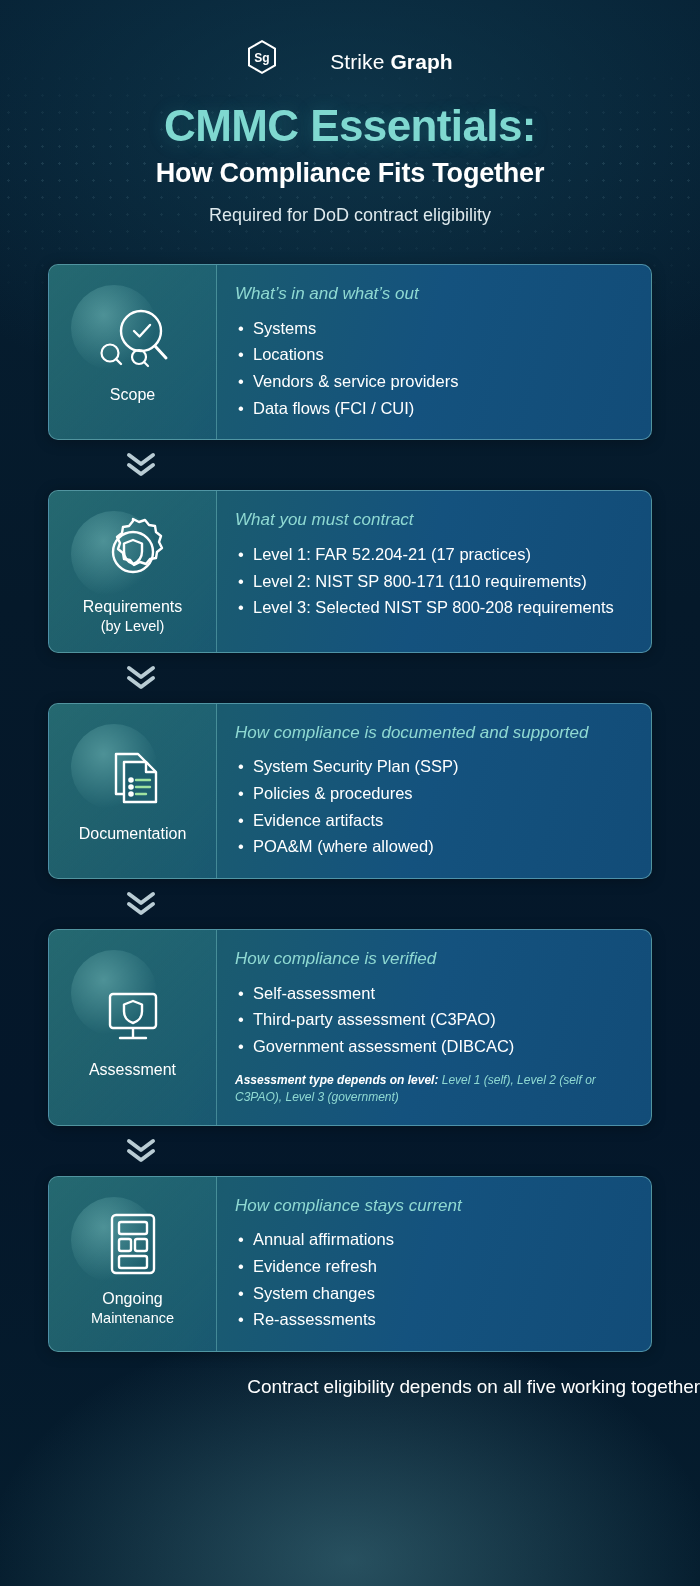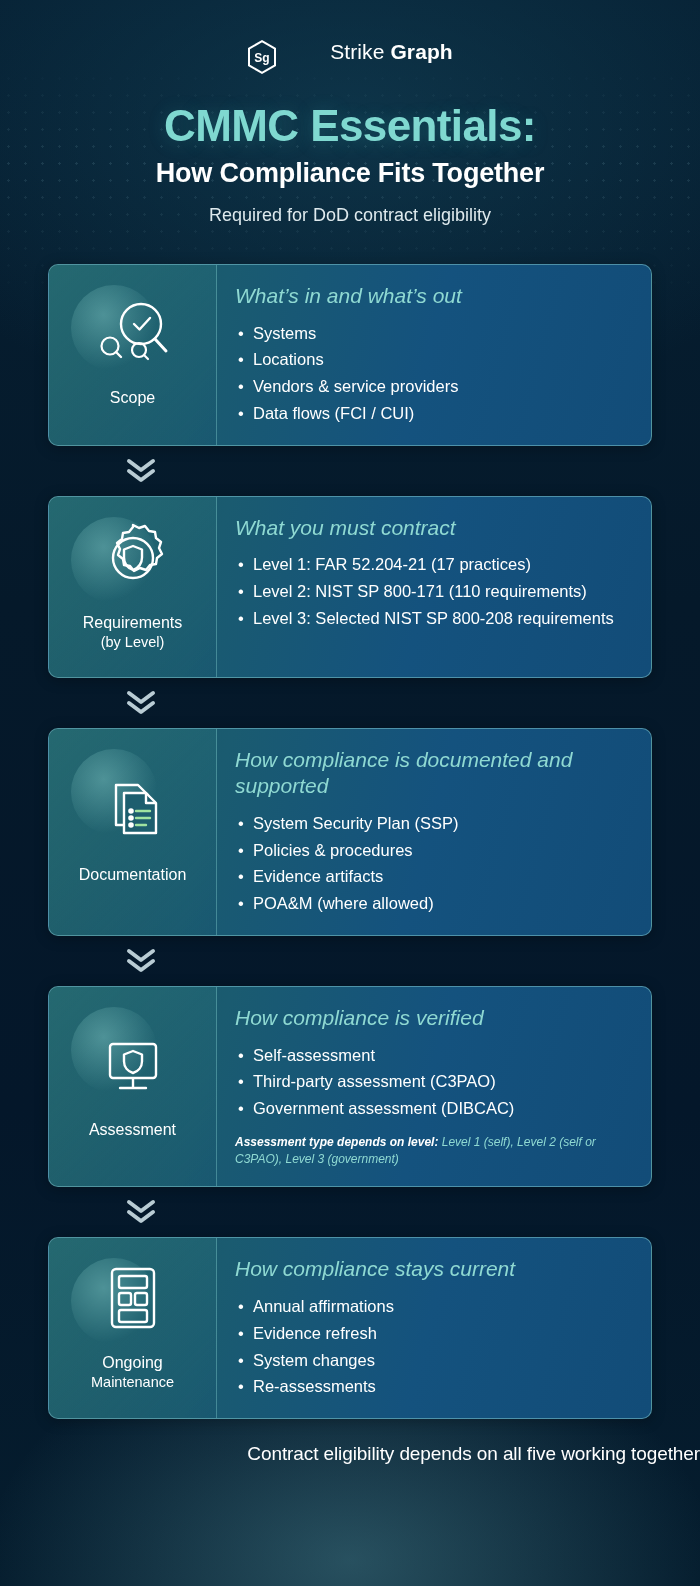--- a/index.html
+++ b/index.html
@@ -29,21 +29,21 @@
     background-size: 17px 17px;
     -webkit-mask-image: linear-gradient(180deg, rgba(0,0,0,0.1), rgba(0,0,0,0.9) 40%, rgba(0,0,0,0.05));
             mask-image: linear-gradient(180deg, rgba(0,0,0,0.1), rgba(0,0,0,0.9) 40%, rgba(0,0,0,0.05));
     pointer-events: none;
   }
 
   
   .brand {
     position: relative;
     display: flex;
-    align-items: flex-start;
+    align-items: flex-end;
     justify-content: center;
     gap: 9px;
     padding-top: 40px;
   }
   .brand .hexwrap { width: 30px; height: 34px; display: block; }
   .brand-text {
     color: #ffffff;
     font-size: 21px;
     letter-spacing: .1px;
   }
@@ -87,26 +87,25 @@
     border: 1px solid rgba(126,198,205,0.55);
     border-radius: 10px;
     overflow: hidden;
     background: linear-gradient(105deg, #1c5662 0%, #1a5b70 28%, #14527e 62%, #124c78 100%);
     box-shadow: 0 2px 14px rgba(0,0,0,0.28);
   }
   .card-left {
     position: relative;
     flex: 0 0 168px;
     border-right: 1px solid rgba(126,198,205,0.40);
-    padding: 20px 8px 26px;
+    padding: 20px 8px 16px;
     display: flex;
     flex-direction: column;
     align-items: center;
     justify-content: center;
-    gap: 10px;
     background: linear-gradient(135deg, rgba(44,120,124,0.55), rgba(22,78,104,0.15));
   }
   .card-left .glow {
     position: absolute;
     left: 22px; top: 20px;
     width: 86px; height: 86px;
     border-radius: 50%;
     background: radial-gradient(circle at 38% 35%, rgba(150,220,215,0.38), rgba(150,220,215,0) 70%);
     pointer-events: none;
   }
@@ -123,21 +122,21 @@
   .card-left .label .sub {
     display: block;
     font-size: 14.5px;
   }
   .card-right {
     flex: 1 1 auto;
     padding: 18px 18px 18px 18px;
   }
   .card-heading {
     color: #8fd9d2;
-    font-size: 21px;
+    font-size: 17px;
     font-style: italic;
     font-weight: 400;
     line-height: 1.27;
     margin-bottom: 10px;
   }
   .card-right ul {
     list-style: none;
     margin: 0; padding: 0;
   }
   .card-right li {

